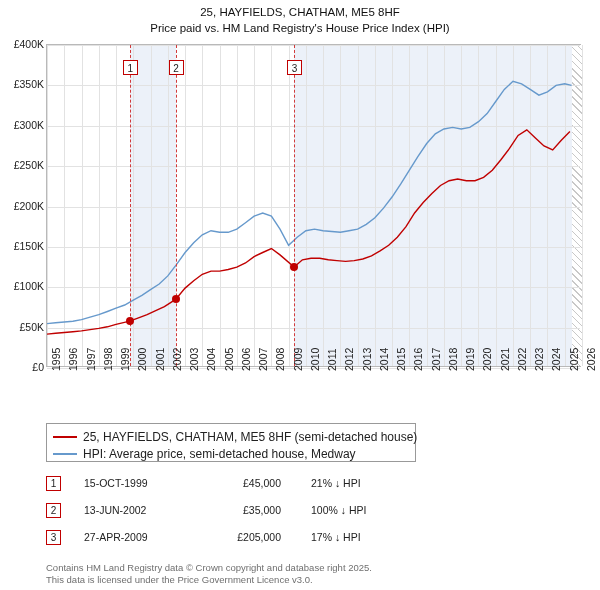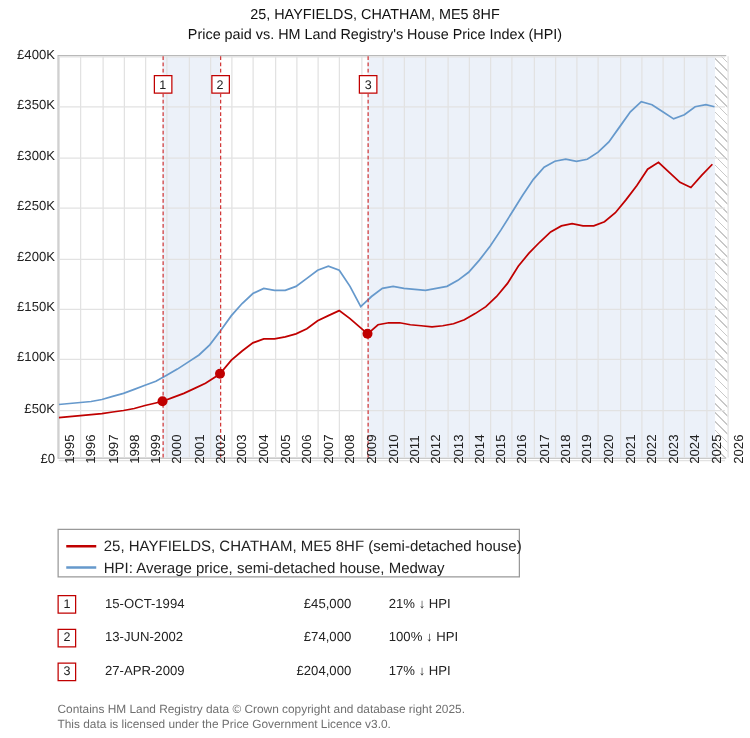--- a/index.html
+++ b/index.html
@@ -318,34 +318,34 @@
     </div>
 
   <div id="legend">
       <div class="legend-row" style="top: 6px;"><span class="legend-swatch" style="background: rgb(192, 0, 0);"></span><span>25, HAYFIELDS, CHATHAM, ME5 8HF (semi-detached house)</span></div>
       <div class="legend-row" style="top: 23px;"><span class="legend-swatch" style="background: rgb(102, 153, 204);"></span><span>HPI: Average price, semi-detached house, Medway</span></div>
     </div>
 
   <div id="sales">
       <div class="sale-row" style="top: 476px; width: 400px;">
         <div class="sale-num">1</div>
-        <div class="sale-date">15-OCT-1994</div>
+        <div class="sale-date">15-OCT-1999</div>
         <div class="sale-price">£45,000</div>
         <div class="sale-delta">21% ↓ HPI</div>
       </div>
       <div class="sale-row" style="top: 503px; width: 400px;">
         <div class="sale-num">2</div>
         <div class="sale-date">13-JUN-2002</div>
-        <div class="sale-price">£74,000</div>
+        <div class="sale-price">£35,000</div>
         <div class="sale-delta">100% ↓ HPI</div>
       </div>
       <div class="sale-row" style="top: 530px; width: 400px;">
         <div class="sale-num">3</div>
         <div class="sale-date">27-APR-2009</div>
-        <div class="sale-price">£204,000</div>
+        <div class="sale-price">£205,000</div>
         <div class="sale-delta">17% ↓ HPI</div>
       </div>
     </div>
 
   <div class="footer" style="top:562px;">Contains HM Land Registry data © Crown copyright and database right 2025.</div>
   <div class="footer" style="top:574px;">This data is licensed under the Price Government Licence v3.0.</div>
 
 </div>
 
 </body></html>

